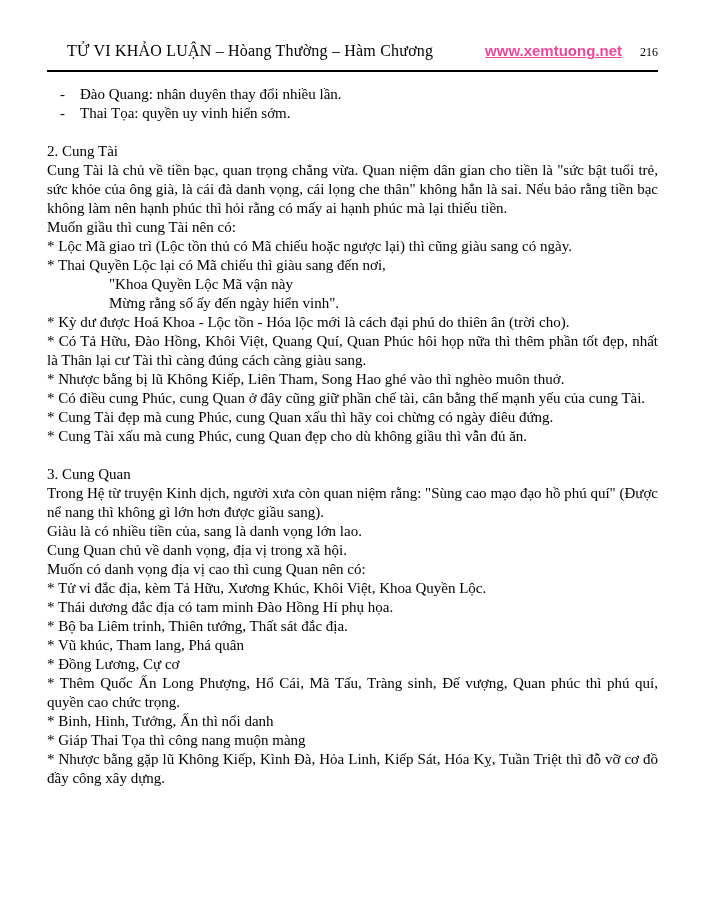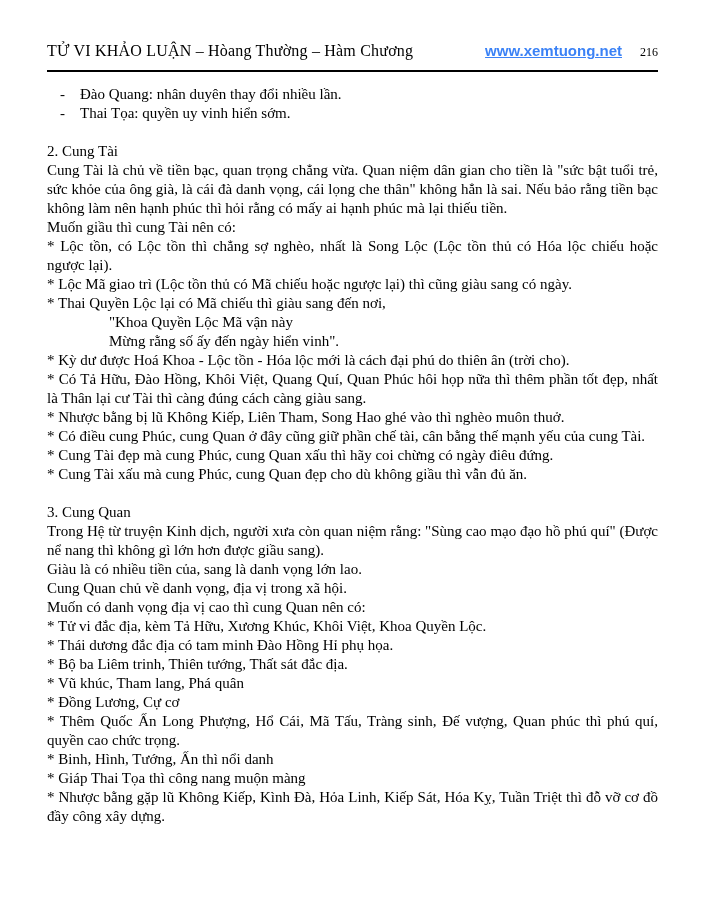--- a/index.html
+++ b/index.html
@@ -23,20 +23,21 @@
   .header {
     display: flex;
     justify-content: space-between;
     align-items: baseline;
     font-size: 16px;
     line-height: 18px;
     white-space: nowrap;
   }
   .header-title {
     letter-spacing: 0.2px;
+    margin-left: 20px;
   }
   .header-right {
     display: flex;
     align-items: baseline;
     gap: 18px;
   }
   .site-link {
     font-family: "Liberation Sans", "DejaVu Sans", sans-serif;
     font-weight: bold;
     font-size: 15px;
@@ -78,21 +79,21 @@
   }
 </style>
 </head>
 <body>
 
 <div class="page">
 
   <div class="header">
     <span class="header-title">TỬ VI KHẢO LUẬN – Hòang Thường – Hàm Chương</span>
     <span class="header-right">
-      <a class="site-link" href="#" style="color: #3b82f6;">www.xemtuong.net</a>
+      <a class="site-link" href="#" style="color: #ec4899;">www.xemtuong.net</a>
       <span class="page-num">216</span>
     </span>
   </div>
 
   <div class="rule"></div>
 
   <div class="body">
 
     <div class="intro">
 
@@ -108,21 +109,20 @@
       </div>
 
     <section>
       <h2 class="section-heading">2. Cung Tài</h2>
       <div class="section-body">
 
           <p class="para">Cung Tài là chủ về tiền bạc, quan trọng chẳng vừa. Quan niệm dân gian cho tiền là "sức bật tuổi trẻ, sức khỏe của ông già, là cái đà danh vọng, cái lọng che thân" không hẳn là sai. Nếu bảo rằng tiền bạc không làm nên hạnh phúc thì hỏi rằng có mấy ai hạnh phúc mà lại thiếu tiền.</p>
 
           <p class="para">Muốn giầu thì cung Tài nên có:</p>
 
-          <p class="para">* Lộc tồn, có Lộc tồn thì chẳng sợ nghèo, nhất là Song Lộc (Lộc tồn thủ có Hóa lộc chiếu hoặc ngược lại).</p>
 
           <p class="para">* Lộc Mã giao trì (Lộc tồn thủ có Mã chiếu hoặc ngược lại) thì cũng giàu sang có ngày.</p>
 
           <p class="para">* Thai Quyền Lộc lại có Mã chiếu thì giàu sang đến nơi,</p>
 
           <p class="para quote">"Khoa Quyền Lộc Mã vận này</p>
 
           <p class="para quote">Mừng rằng số ấy đến ngày hiển vinh".</p>
 
           <p class="para">* Kỳ dư được Hoá Khoa  - Lộc tồn - Hóa lộc mới là cách đại phú do thiên ân (trời cho).</p>

